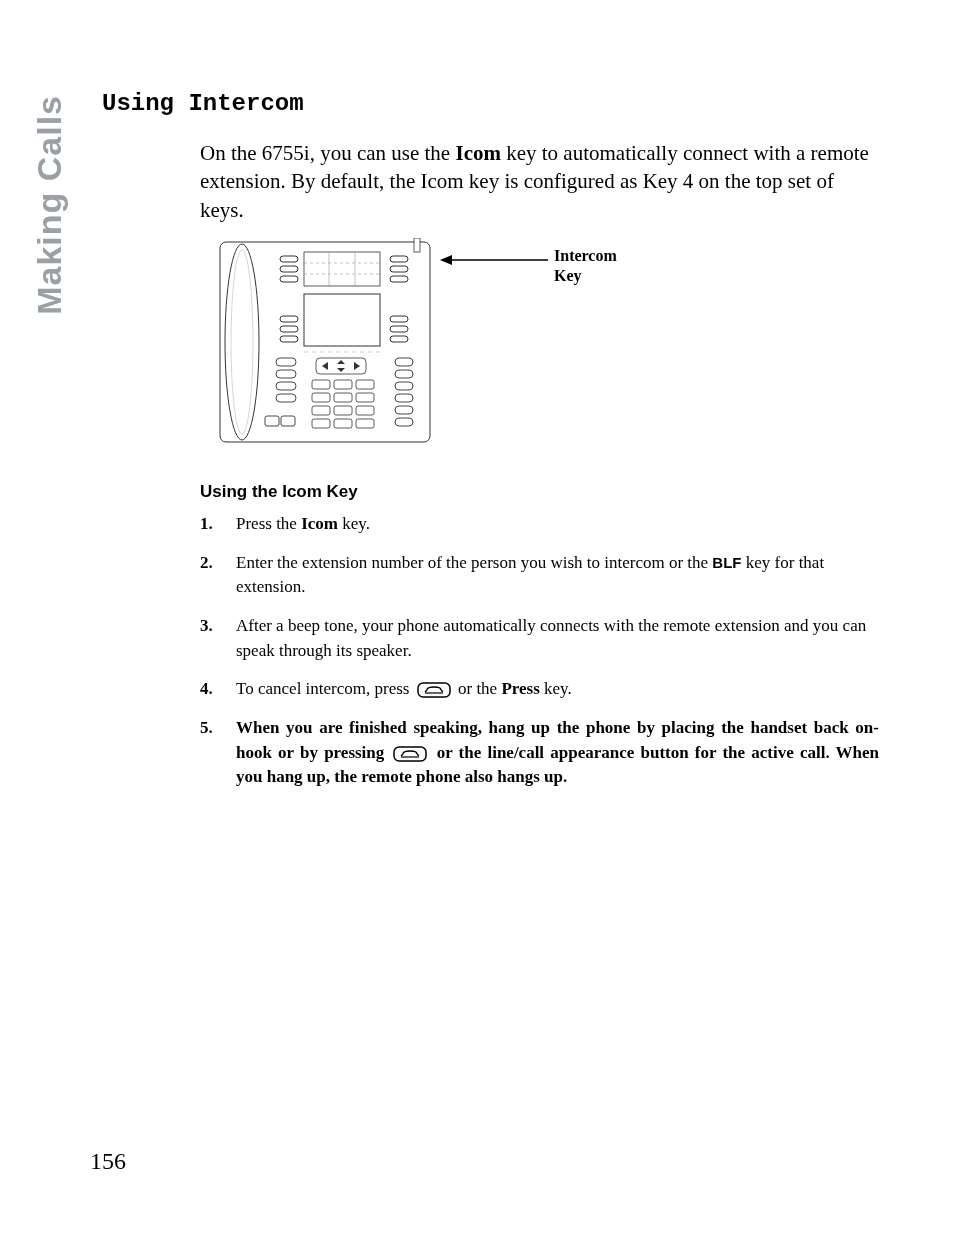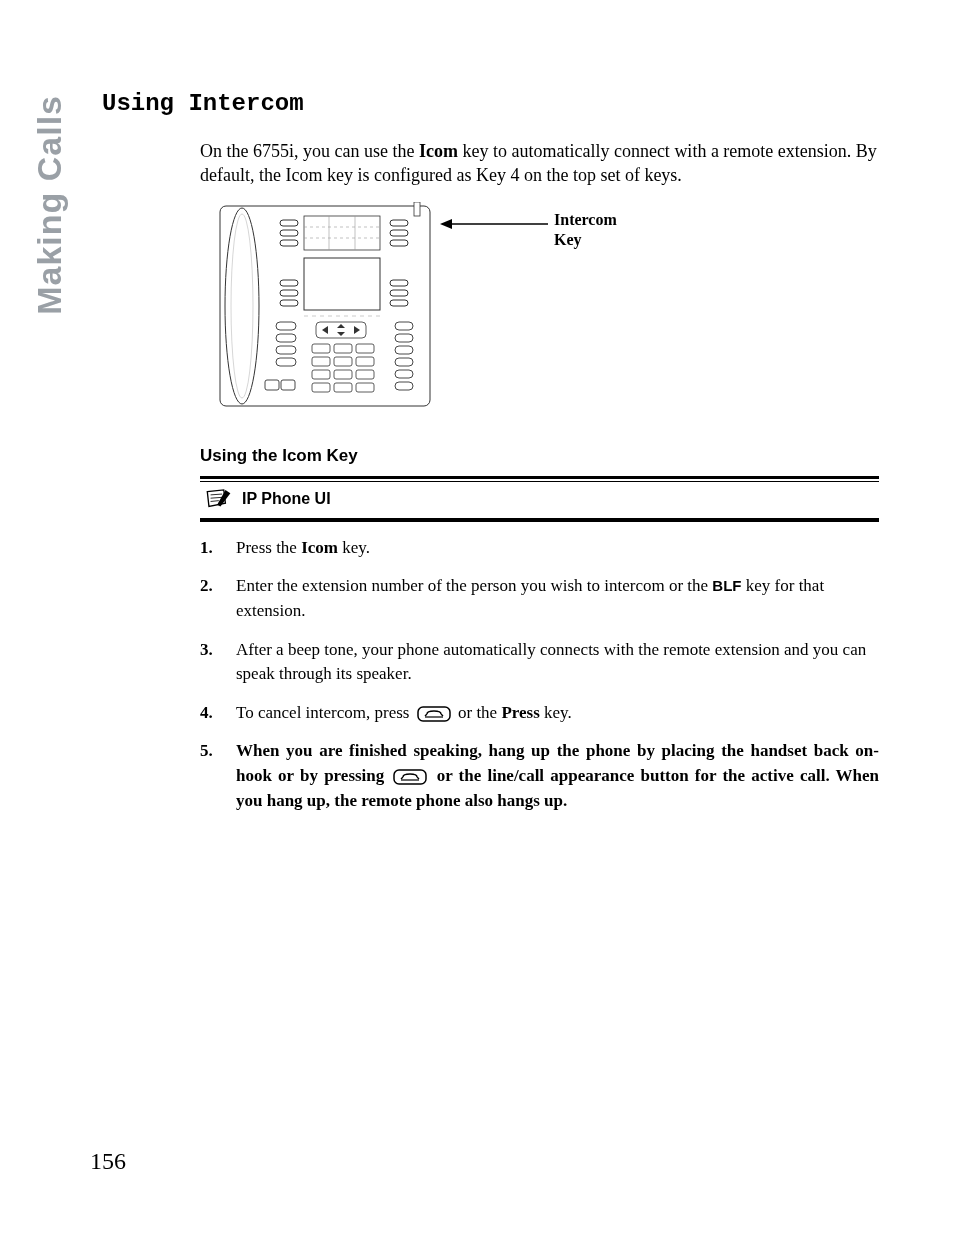--- a/index.html
+++ b/index.html
@@ -32,21 +32,21 @@
     writing-mode: vertical-rl;
     letter-spacing: 1px;
   }
   .section-heading {
     font-family: Liberation Mono, monospace;
     font-weight: bold;
     font-size: 24px;
     margin: 0 0 22px 12px;
   }
   .body-text {
-    font-size: 18px;
+    font-size: 21px;
     line-height: 1.35;
     margin: 0 0 14px 0;
     padding-left: 110px;
   }
   .figure-row {
     padding-left: 110px;
     margin: 10px 0 30px 0;
   }
   .figure-wrap {
     display: flex;
@@ -250,36 +250,20 @@
       </svg>
       <div class="callout" style="margin-left:4px;">
         <span class="callout-line1">Intercom</span>
         <span class="callout-line2">Key</span>
       </div>
     </div>
   </div>
 
   <div class="sub-heading">Using the Icom Key</div>
 
-  <div class="ip-phone-ui-box">
-    <div class="thick"></div>
-    <div class="thin"></div>
-    <div class="ip-phone-ui-inner">
-      <svg class="notepad-icon" viewBox="0 0 34 26">
-        <path d="M4 4 L24 2 L26 18 L6 22 Z" fill="#fff" stroke="#000" stroke-width="1.6"></path>
-        <line x1="8" y1="8" x2="22" y2="7" stroke="#000" stroke-width="1"></line>
-        <line x1="8" y1="12" x2="22" y2="11" stroke="#000" stroke-width="1"></line>
-        <line x1="8" y1="16" x2="18" y2="15" stroke="#000" stroke-width="1"></line>
-        <path d="M26 2 L32 6 L20 22 L16 20 Z" fill="#000"></path>
-      </svg>
-      <span class="label">IP Phone UI</span>
-    </div>
-    <div class="thin"></div>
-    <div class="thick"></div>
-  </div>
 
   <ol class="steps">
     <li>
       <span class="num">1.</span>
       <span class="txt">
         <span>Press the </span><span class="bold">Icom</span><span> key.</span>
       </span>
     </li>
     <li>
       <span class="num">2.</span>

